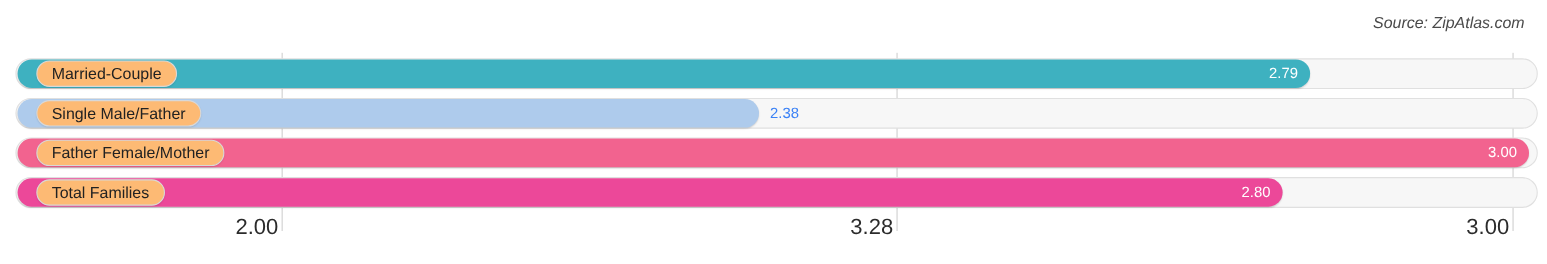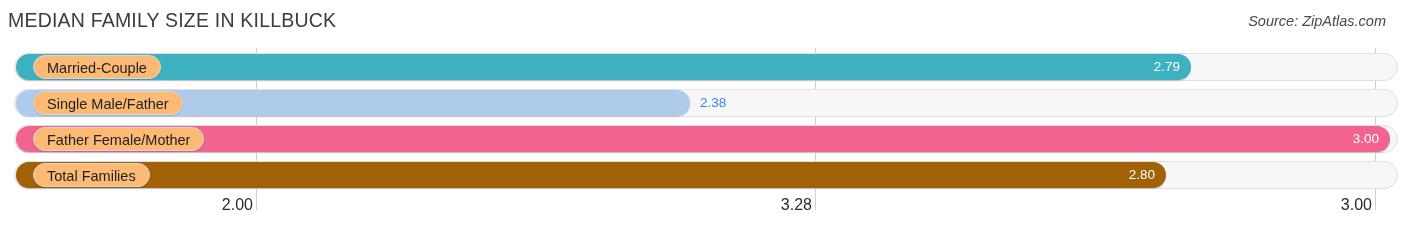--- a/index.html
+++ b/index.html
@@ -122,33 +122,32 @@
   #axis {
     position: absolute;
     left: 0;
     top: 196px;
     width: 1406px;
     height: 22px;
   }
   .tick-label {
     position: absolute;
     top: 0;
-    font-size: 16px;
+    font-size: 20px;
     color: #2b2b2b;
     white-space: nowrap;
     transform: translateX(-100%);
     padding-right: 6px;
   }
 </style>
 </head>
 <body>
 
 <div id="chart-root">
 
-  <div id="chart-title">MEDIAN FAMILY SIZE IN KILLBUCK</div>
 
   <div id="chart-source">Source: ZipAtlas.com</div>
 
   <div id="plot">
     <div id="gridlines">
         <div class="gridline" style="left: 256px;"></div>
         <div class="gridline" style="left: 815px;"></div>
         <div class="gridline" style="left: 1375px;"></div>
       </div>
     <div id="rows">
@@ -167,21 +166,21 @@
         </div>
         <div class="row" style="top: 77px;">
           <div class="track"></div>
           <div class="bar" title="Single Female/Mother: 3.00" style="width: 1374px; background: rgb(242, 99, 143);">
             <div class="bar-value-in">3.00</div>
           </div>
           <div class="cat-pill">Father Female/Mother</div>
         </div>
         <div class="row" style="top: 113px;">
           <div class="track"></div>
-          <div class="bar" title="Total Families: 2.80" style="width: 1150px; background: #a16207;">
+          <div class="bar" title="Total Families: 2.80" style="width: 1150px; background: #ec4899;">
             <div class="bar-value-in">2.80</div>
           </div>
           <div class="cat-pill">Total Families</div>
         </div>
       </div>
   </div>
 
   <div id="axis">
       <div class="tick-label" style="left: 259px;">2.00</div>
       <div class="tick-label" style="left: 818px;">3.28</div>

